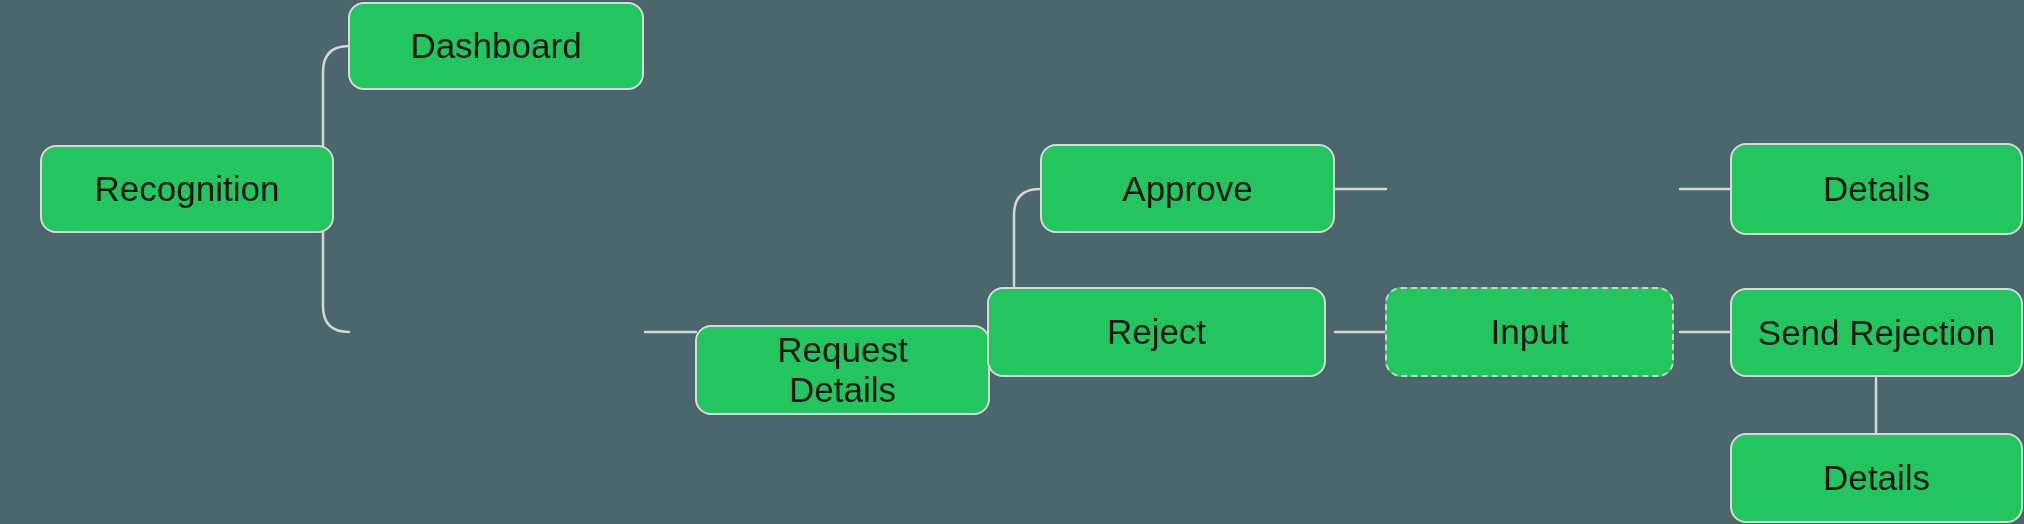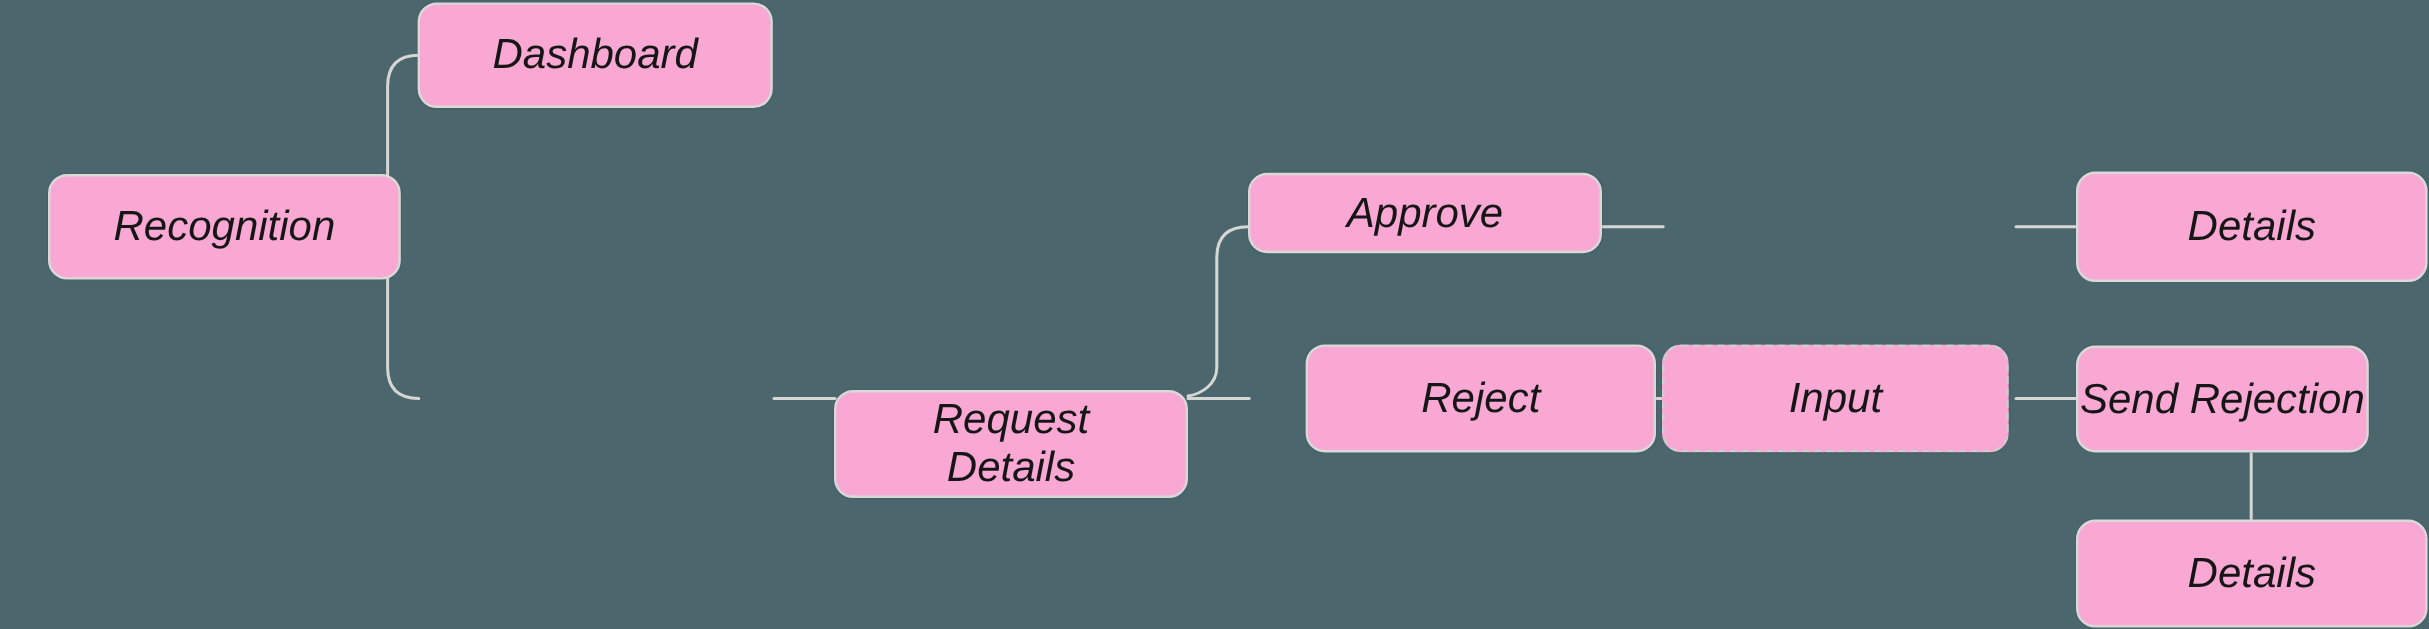--- a/index.html
+++ b/index.html
@@ -18,49 +18,48 @@
   #edges {
     position: absolute;
     left: 0;
     top: 0;
     width: 2024px;
     height: 524px;
   }
   .node {
     position: absolute;
     box-sizing: border-box;
-    background: #f9a8d4;
+    background: #22c55e;
     border: 2px solid #d9d9d9;
     border-radius: 16px;
     display: flex;
     align-items: center;
     justify-content: center;
     text-align: center;
     color: #161616;
     font-size: 35px;
     line-height: 40px;
     white-space: pre-line;
     box-shadow: 0 0 2px rgba(0,0,0,0.08);
     cursor: default;
-    font-style: italic;
   }
   .node.dashed {
     border: 2px dashed #cfcfcf;
   }
   
   #n-recognition              { left: 4px;    top: 145px; width: 294px; height: 88px; margin-left: 36px; }
   #n-dashboard                { left: 348px;  top: 2px;   width: 296px; height: 88px; }
   #n-request-list             { left: 348px;  top: 287px; width: 297px; height: 90px; }
   #n-request-details          { left: 695px;  top: 287px; width: 295px; height: 90px; margin-top: 38px; }
-  #n-approve                  { left: 1040px; top: 144px; width: 295px; height: 67px; }
+  #n-approve                  { left: 1040px; top: 144px; width: 295px; height: 89px; }
   #n-send-approve-notification{ left: 1385px; top: 143px; width: 295px; height: 92px; }
   #n-details-approve          { left: 1730px; top: 143px; width: 293px; height: 92px; }
-  #n-reject                   { left: 1088px; top: 287px; width: 292px; height: 90px; }
+  #n-reject                   { left: 987px; top: 287px; width: 339px; height: 90px; }
   #n-input                    { left: 1385px; top: 287px; width: 289px; height: 90px; }
-  #n-send-rejection           { left: 1730px; top: 288px; width: 244px; height: 89px; }
+  #n-send-rejection           { left: 1730px; top: 288px; width: 293px; height: 89px; }
   #n-details-reject           { left: 1730px; top: 433px; width: 293px; height: 90px; }
 </style>
 </head>
 <body>
 
 <div id="canvas">
 
   <svg id="edges" viewBox="0 0 2024 524" xmlns="http://www.w3.org/2000/svg">
     <g fill="none" stroke="#d6d6d6" stroke-width="2.5" stroke-linecap="round">
       <path d="M 298 187 C 312 185 323 176 323 162 L 323 72 Q 323 46 349 46"></path>

